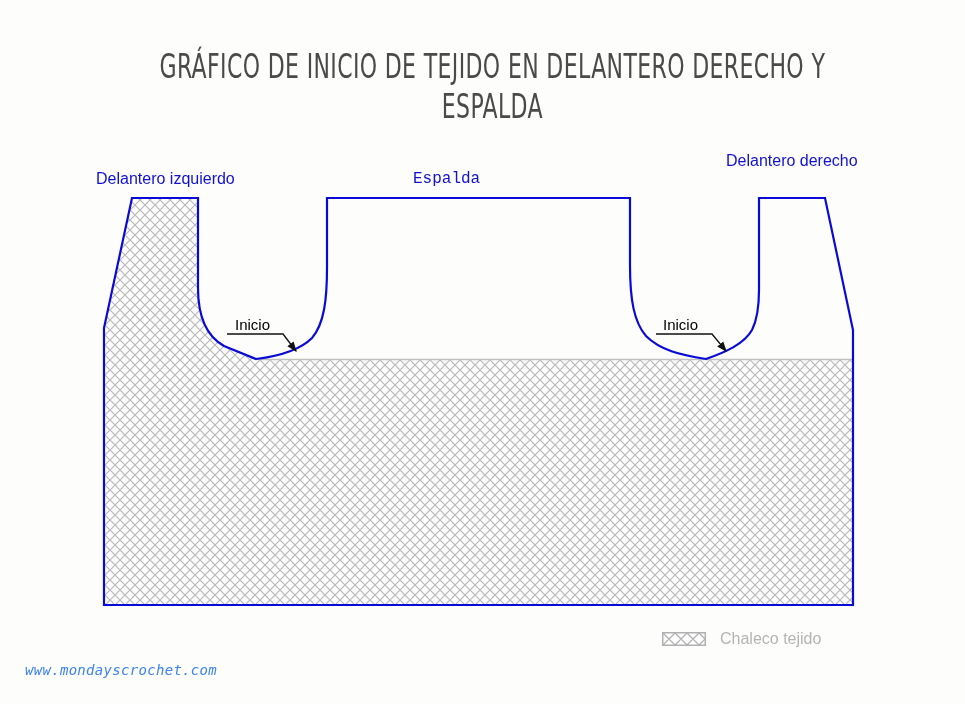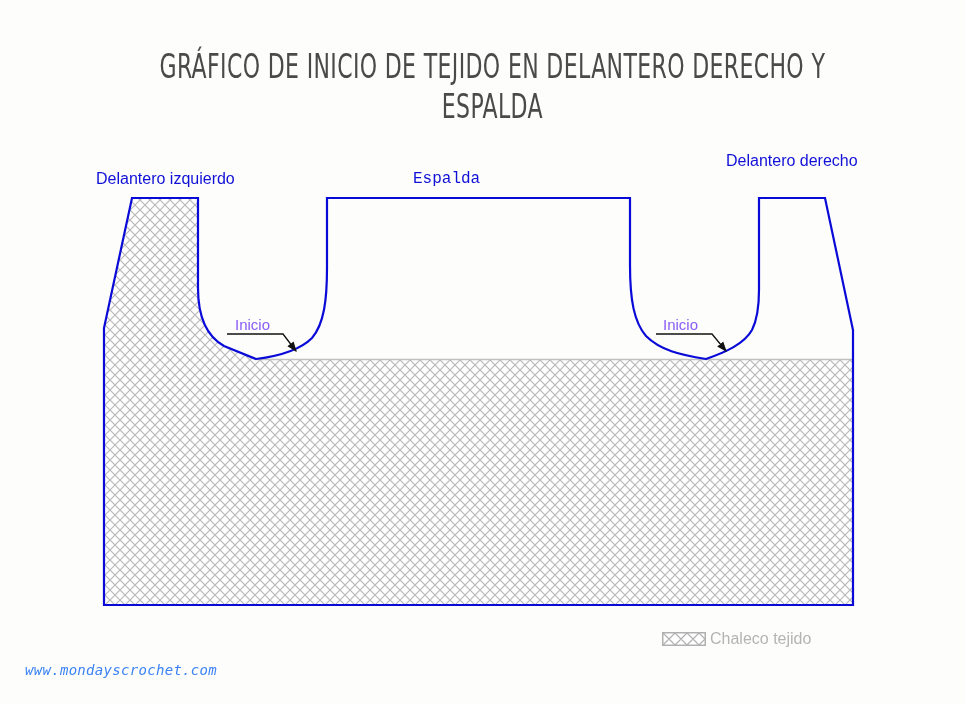--- a/index.html
+++ b/index.html
@@ -18,26 +18,26 @@
       transform: scaleX(0.72); transform-origin: 492px 0;
       font-weight: normal;
     }
     svg.diagram { position: absolute; left: 0; top: 0; }
     .piece-label {
       position: absolute; font-size: 16px; color: #1010d8;
       white-space: nowrap;
       margin-left: 8px;
     }
     .inicio-label {
-      position: absolute; font-size: 15px; color: #8b5cf6;
+      position: absolute; font-size: 15px; color: #000000;
       white-space: nowrap;
     }
     .legend {
       position: absolute; left: 662px; top: 630px;
-      display: flex; align-items: center; gap: 4px;
+      display: flex; align-items: center; gap: 14px;
     }
     .legend-swatch { width: 44px; height: 14px; }
     .legend-label { font-size: 16px; color: #b4b4b4; }
     .website {
       position: absolute; left: 25px; top: 662px;
       font-family: "DejaVu Sans Mono", monospace;
       font-size: 14px; color: #3b82f6; font-style: italic;
       letter-spacing: 0.3px;
     }
   </style>

